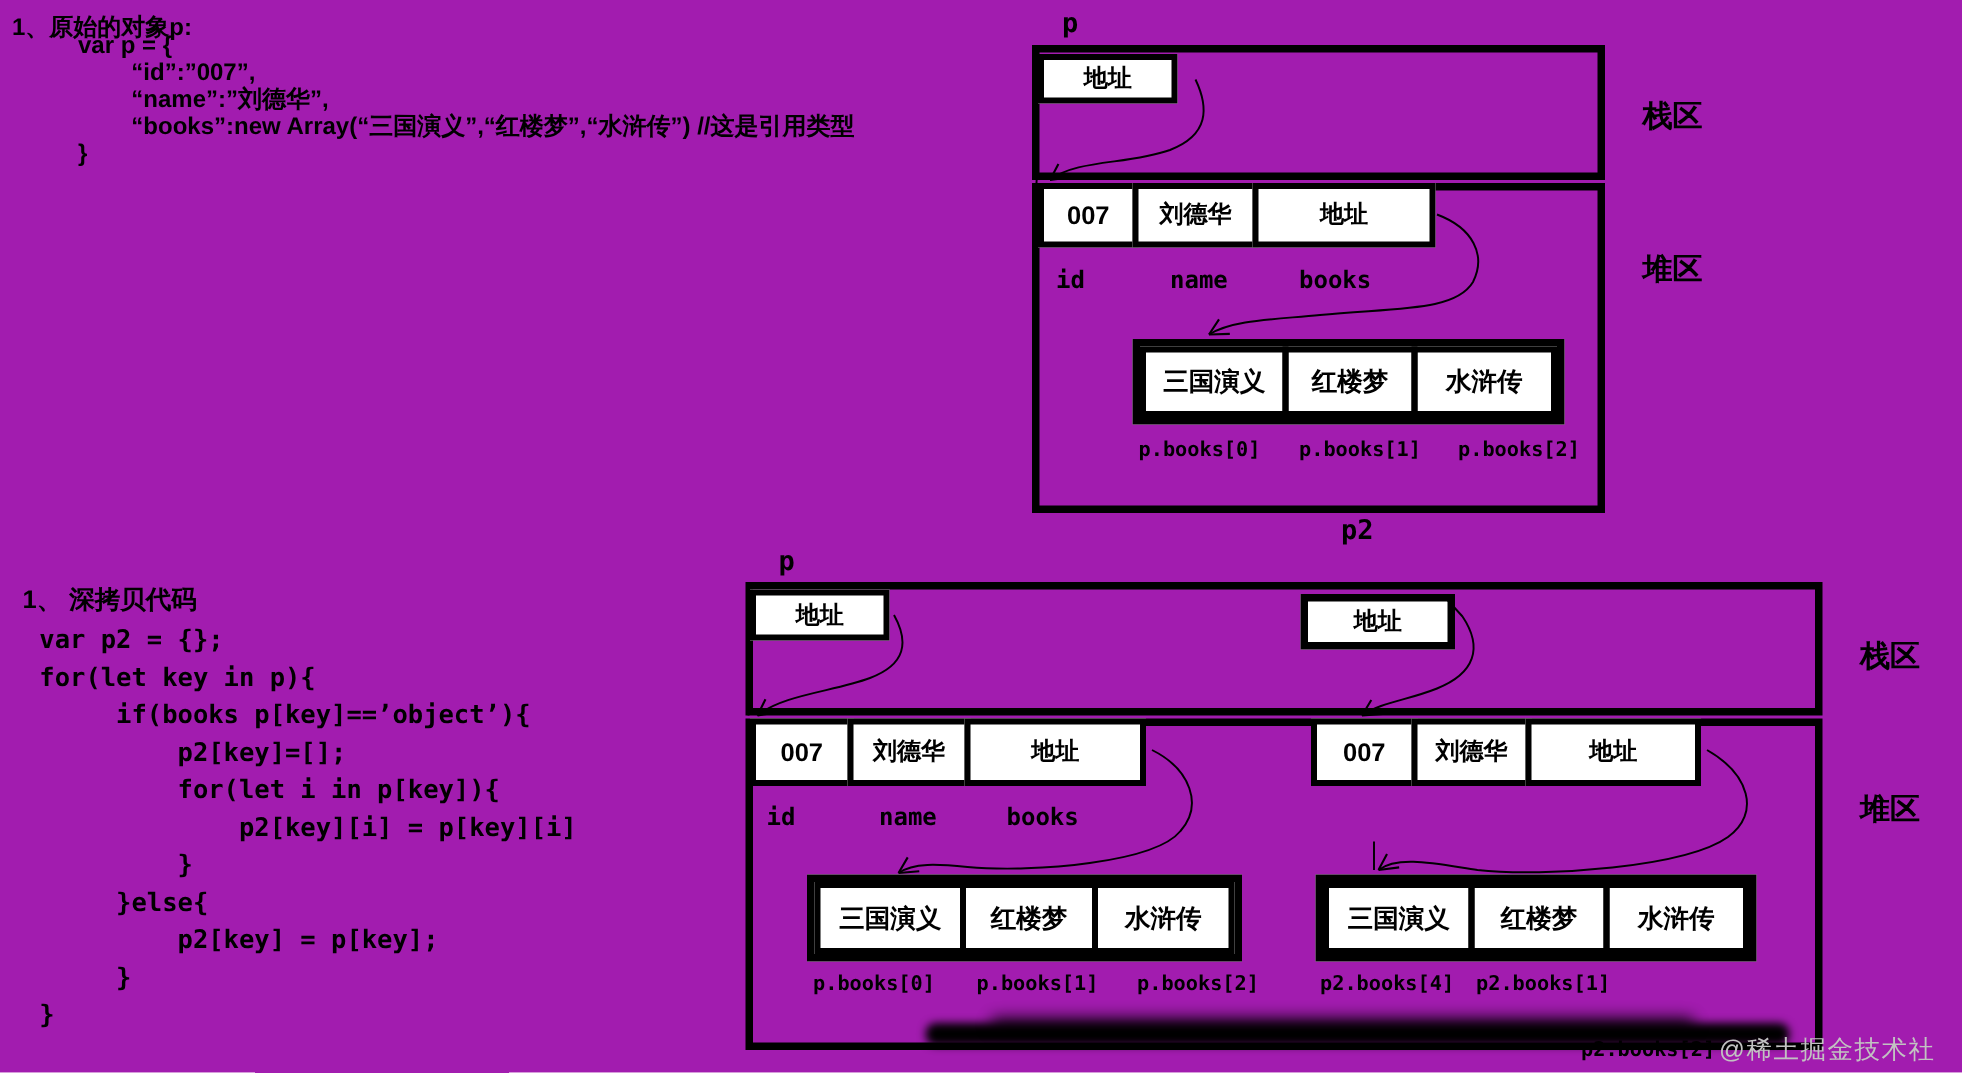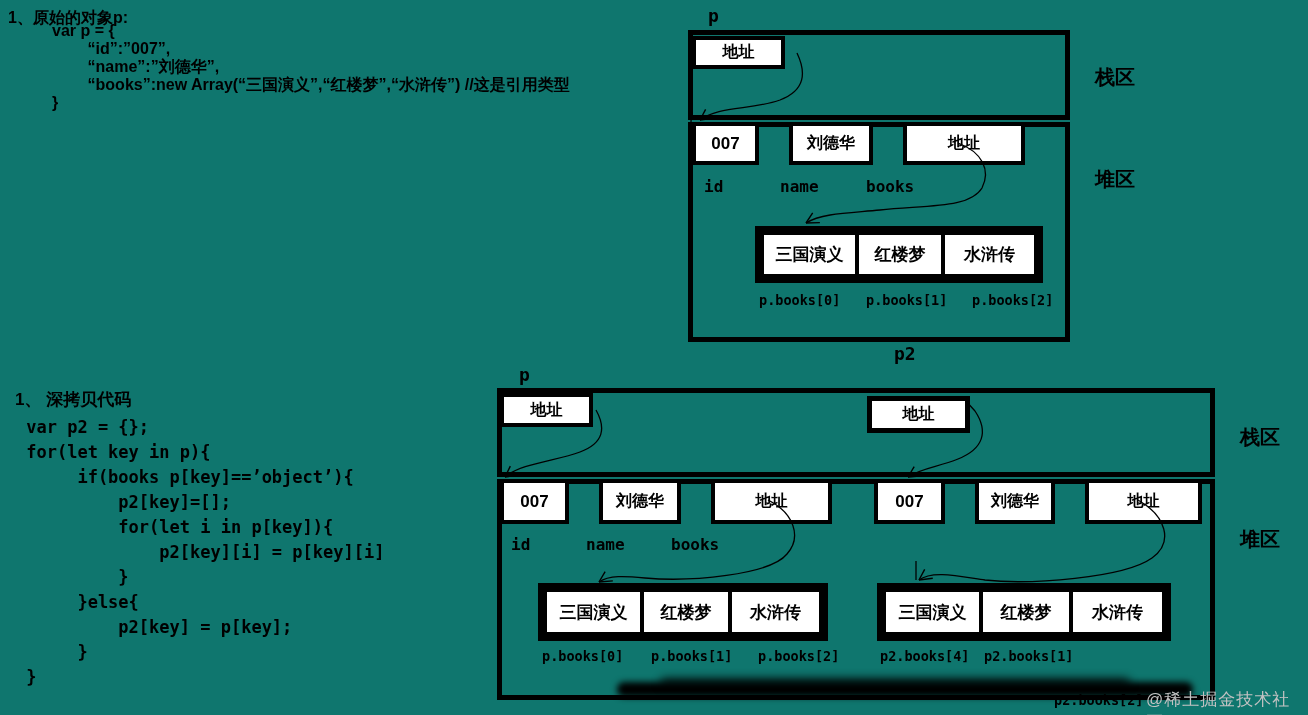--- a/index.html
+++ b/index.html
@@ -1,19 +1,19 @@
 <!DOCTYPE html>
 <html><head>
 <meta charset="utf-8">
 <style>
   html,body{margin:0;padding:0;background:#fff;}
-  .canvas{position:relative;width:1308px;height:715px;background:#0f766e;color:#000;
+  .canvas{position:relative;width:1308px;height:715px;background:#a21caf;color:#000;
           font-family:"Liberation Sans",sans-serif;overflow:hidden;}
   .box{position:absolute;border:5px solid #000;box-sizing:border-box;background:transparent;}
-  .cells{position:absolute;display:flex;gap:34px;}
+  .cells{position:absolute;display:flex;}
   .cell{border:4px solid #000;box-sizing:border-box;background:#fff;display:flex;
         align-items:center;justify-content:center;font-weight:bold;font-size:17px;}
   .cell + .cell{margin-left:-4px;}
   .arraybox{position:absolute;border:5px solid #000;box-sizing:border-box;display:flex;background:#fff;}
   .acell{border:4px solid #000;box-sizing:border-box;display:flex;align-items:center;
          justify-content:center;font-weight:bold;font-size:17px;}
   .acell + .acell{margin-left:-4px;}
   .ptr{position:absolute;font-family:"DejaVu Sans Mono","Liberation Mono",monospace;
        font-weight:bold;font-size:18px;}
   .fieldlbl{position:absolute;font-family:"DejaVu Sans Mono","Liberation Mono",monospace;

